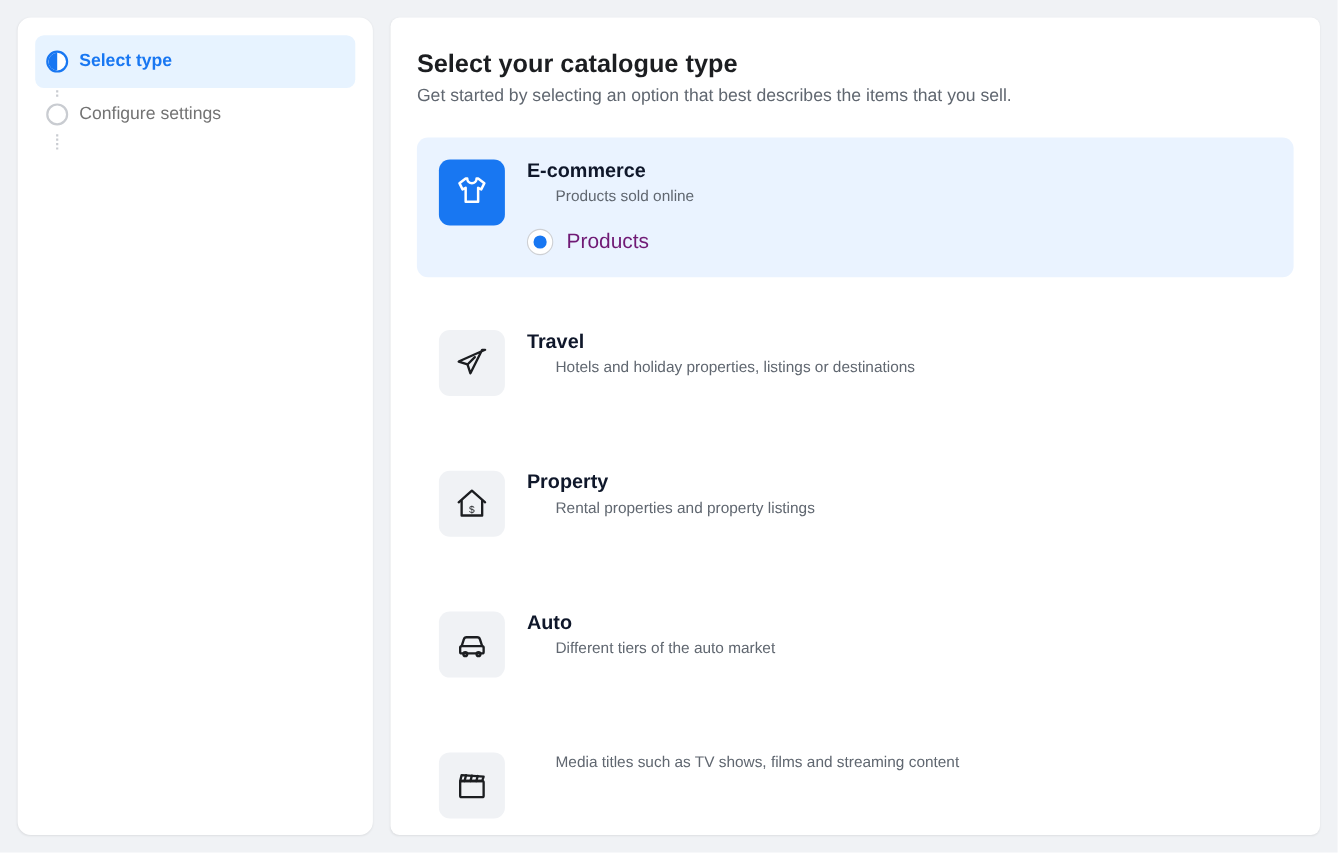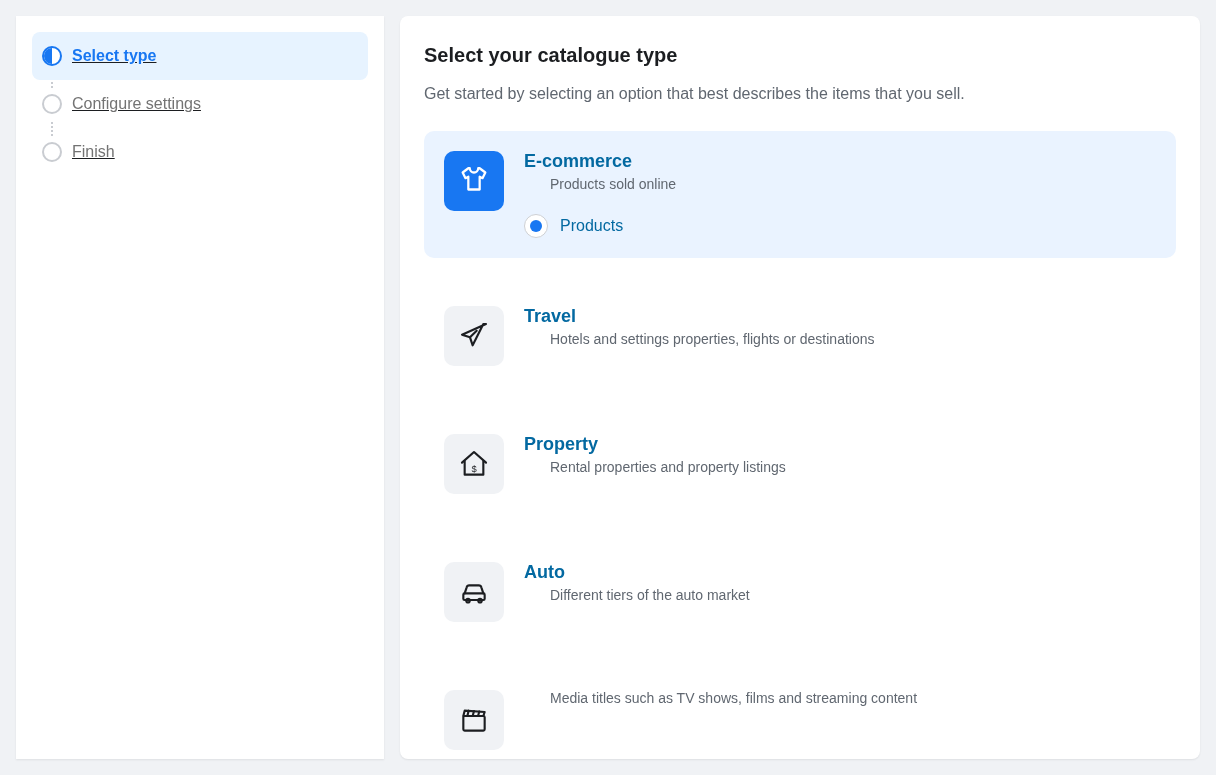--- a/index.html
+++ b/index.html
@@ -10,27 +10,26 @@
       padding: 16px;
       width: 1216px;
       height: 775px;
     }
     .layout {
       display: flex;
       gap: 16px;
       height: 100%;
     }
     .sidebar {
-      width: 368px;
-      background: #ffffff;
-      border-radius: 0;
+      width: 323px;
+      background: #ffffff;
+      border-radius: 12px;
       box-shadow: 0 1px 2px rgba(0,0,0,0.08);
       padding: 16px;
       position: relative;
-      text-decoration: underline;
     }
     .steps {
       position: relative;
       padding-left: 28px;
     }
     .step {
       display: flex;
       align-items: center;
       height: 48px;
       border-radius: 8px;
@@ -85,23 +84,23 @@
     .main {
       flex: 1;
       background: #ffffff;
       border-radius: 8px;
       box-shadow: 0 1px 2px rgba(0,0,0,0.08);
       padding: 28px 24px 24px 24px;
       display: flex;
       flex-direction: column;
     }
     .main-title {
-      font-size: 20px;
+      font-size: 23px;
       font-weight: 700;
-      margin-bottom: 18px;
+      margin-bottom: 8px;
     }
     .main-subtitle {
       font-size: 16px;
       color: #606770;
       margin-bottom: 28px;
     }
     .options {
       flex: 1;
     }
     .option {
@@ -127,21 +126,21 @@
     }
     .option.selected .option-icon {
       background: #1877f2;
     }
     .option-body {
       flex: 1;
     }
     .option-title {
       font-size: 18px;
       font-weight: 700;
-      color: #0369a1;
+      color: #0f172a;
       margin-bottom: 4px;
     }
     .option-desc {
       font-size: 14px;
       color: #606770;
       margin-left: 26px;
     }
     .radio-row {
       display: flex;
       align-items: center;
@@ -158,44 +157,40 @@
       align-items: center;
       justify-content: center;
     }
     .radio-inner {
       width: 12px;
       height: 12px;
       border-radius: 50%;
       background: #1877f2;
     }
     .radio-label {
-      font-size: 16px;
-      color: #0369a1;
+      font-size: 19px;
+      color: #701a75;
     }
   </style>
 </head>
 <body>
 
 <div class="layout">
   <div class="sidebar">
     <div class="steps">
       <div class="connector c1"></div>
       <div class="connector c2"></div>
 
       <div class="step active">
         <span class="step-marker"></span>
         <span class="step-label">Select type</span>
       </div>
       <div class="step">
         <span class="step-marker"></span>
         <span class="step-label">Configure settings</span>
-      </div>
-      <div class="step">
-        <span class="step-marker"></span>
-        <span class="step-label">Finish</span>
       </div>
     </div>
   </div>
 
   <div class="main">
     <h1 class="main-title">Select your catalogue type</h1>
     <p class="main-subtitle">Get started by selecting an option that best describes the items that you sell.</p>
 
     <div class="options">
 
@@ -219,21 +214,21 @@
 
       <div class="option">
         <div class="option-icon">
           <svg width="32" height="32" viewBox="0 0 24 24" fill="none" stroke="#1c1e21" stroke-width="1.6" stroke-linecap="round" stroke-linejoin="round">
             <path d="M21 3L3 11l6 2 2 6 8-16z"></path>
               <path d="M9 13l5-5"></path>
           </svg>
         </div>
         <div class="option-body">
           <div class="option-title">Travel</div>
-          <div class="option-desc">Hotels and settings properties, flights or destinations</div>
+          <div class="option-desc">Hotels and holiday properties, listings or destinations</div>
         </div>
       </div>
 
       <div class="option">
         <div class="option-icon">
           <svg width="32" height="32" viewBox="0 0 24 24" fill="none" stroke="#1c1e21" stroke-width="1.6" stroke-linecap="round" stroke-linejoin="round">
             <path d="M3 11l9-8 9 8"></path>
               <path d="M5 10v10h14V10"></path>
               <text x="12" y="18" font-size="7" text-anchor="middle" fill="#1c1e21" stroke="none">$</text>
           </svg>

